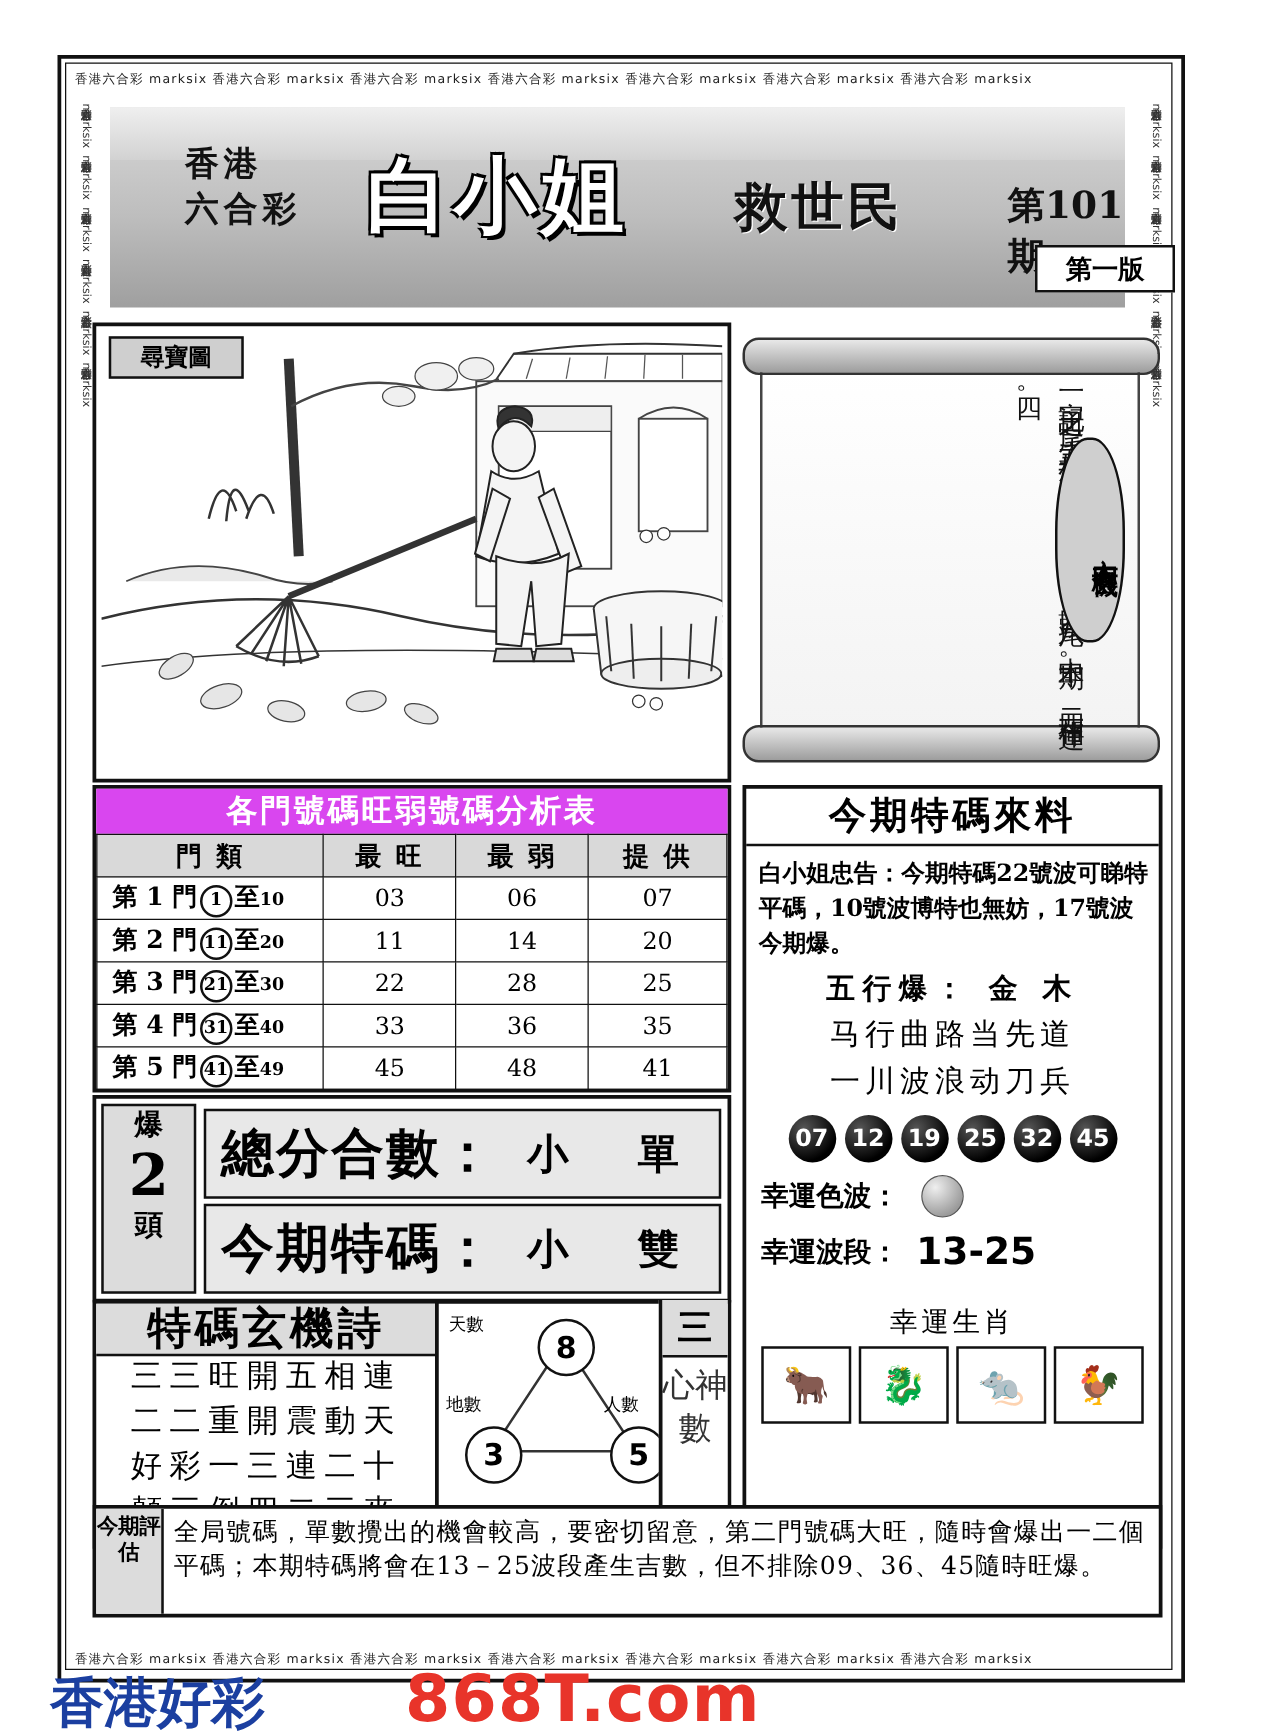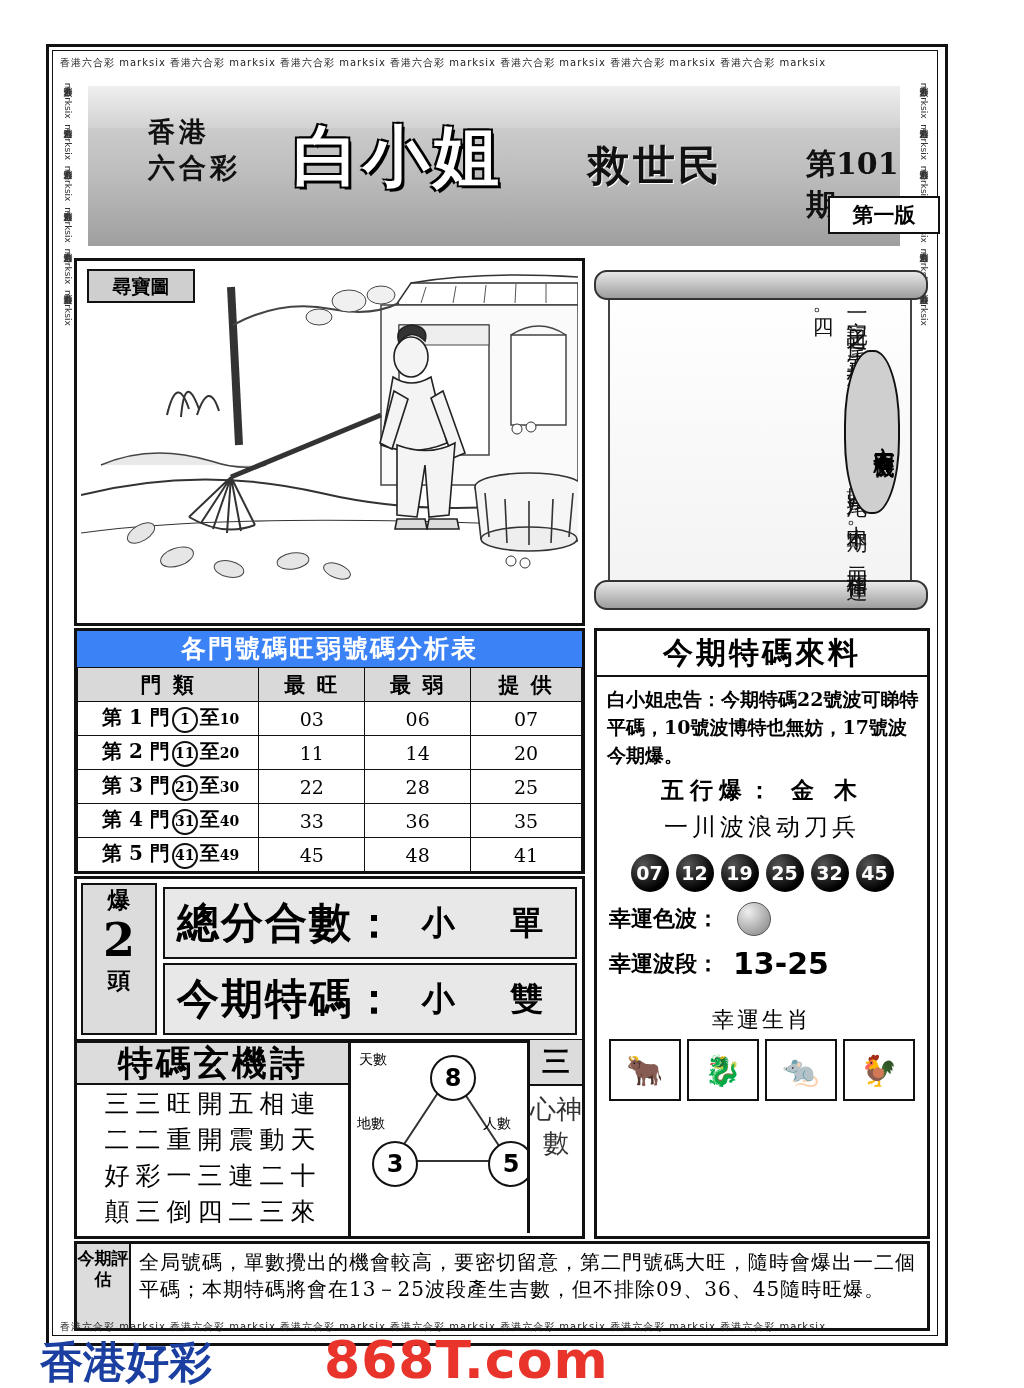--- a/index.html
+++ b/index.html
@@ -32,25 +32,25 @@
   .scroll{position:absolute;left:594px;top:262px;width:330px;height:355px;}
   .scroll .paper{position:absolute;left:14px;top:26px;width:300px;height:300px;background:linear-gradient(180deg,#fff 0%,#f3f3f3 100%);border:2px solid #444;border-radius:6px;}
   .scroll .roll{position:absolute;left:0;width:330px;height:26px;background:linear-gradient(180deg,#e8e8e8,#9d9d9d);border:2px solid #333;border-radius:13px;}
   .scroll .roll.top{top:8px;}
   .scroll .roll.bot{top:318px;}
   .verse{position:absolute;left:30px;top:40px;width:250px;height:270px;writing-mode:vertical-rl;font-size:21px;line-height:34px;letter-spacing:3px;font-family:"DejaVu Serif","Liberation Serif",serif;color:#111;}
   .oval{position:absolute;left:250px;top:88px;width:52px;height:150px;border:2px solid #111;border-radius:26px/75px;background:#cfcfcf;writing-mode:vertical-rl;text-align:center;font-size:21px;font-weight:bold;letter-spacing:3px;padding-top:10px;font-family:"DejaVu Serif","Liberation Serif",serif;}
 
   
   .tbl{position:absolute;left:74px;top:628px;width:505px;height:240px;border:3px solid #111;background:#fff;}
-  .tbl h3{margin:0;height:36px;line-height:36px;text-align:center;font-size:25px;letter-spacing:2px;background:#3b82f6;color:#fff;font-family:"DejaVu Serif","Liberation Serif",serif;}
+  .tbl h3{margin:0;height:36px;line-height:36px;text-align:center;font-size:25px;letter-spacing:2px;background:#d946ef;color:#fff;font-family:"DejaVu Serif","Liberation Serif",serif;}
   table{border-collapse:collapse;width:100%;}
   .tbl td,.tbl th{border:1px solid #111;text-align:center;font-size:19px;height:31px;font-family:"DejaVu Serif","Liberation Serif",serif;}
   .tbl th{background:#d9d9d9;font-size:21px;font-weight:bold;letter-spacing:2px;}
-  .tbl td.gate{text-align:left;padding-left:24px;font-weight:bold;font-size:20px;}
+  .tbl td.gate{text-align:left;padding-left:12px;font-weight:bold;font-size:20px;}
   .circ{display:inline-block;width:22px;height:22px;line-height:21px;border:2px solid #111;border-radius:50%;text-align:center;font-size:14px;font-weight:bold;margin:0 2px;}
   .small{font-size:14px;}
 
   
   .right-box{position:absolute;left:594px;top:628px;width:330px;height:605px;border:3px solid #111;background:#fff;}
   .right-box h3{margin:0;height:44px;line-height:44px;text-align:center;font-size:30px;font-weight:bold;letter-spacing:3px;border-bottom:2px solid #111;font-family:"DejaVu Serif","Liberation Serif",serif;}
   .advice{padding:8px 8px 2px 10px;font-size:19px;line-height:28px;font-weight:bold;font-family:"DejaVu Serif","Liberation Serif",serif;}
   .wuxing{text-align:center;font-size:23px;font-weight:bold;letter-spacing:6px;margin-top:4px;font-family:"DejaVu Serif","Liberation Serif",serif;}
   .poem2{text-align:center;font-size:24px;line-height:34px;letter-spacing:4px;font-family:"DejaVu Serif","Liberation Serif",serif;margin-top:4px;}
   .balls{display:flex;justify-content:center;gap:7px;margin-top:10px;}
@@ -70,32 +70,32 @@
   .bao .lead .c3{font-size:23px;font-weight:bold;line-height:30px;}
   .rowbox{position:absolute;left:86px;width:410px;height:68px;border:2px solid #111;background:#e8e8e8;display:flex;align-items:center;}
   .rowbox.r1{top:8px;}
   .rowbox.r2{top:84px;}
   .rowbox .lab{width:235px;font-size:42px;font-weight:bold;letter-spacing:2px;padding-left:12px;font-family:"DejaVu Serif","Liberation Serif",serif;}
   .rowbox .val{flex:1;font-size:33px;font-weight:bold;letter-spacing:22px;text-align:center;font-family:"DejaVu Serif","Liberation Serif",serif;}
 
   
   .poembox{position:absolute;left:74px;top:1040px;width:272px;height:193px;border:3px solid #111;background:#fff;}
   .poembox h4{margin:0;height:40px;line-height:40px;text-align:center;font-size:35px;font-weight:bold;letter-spacing:3px;background:#dcdcdc;border-bottom:2px solid #111;font-family:"DejaVu Serif","Liberation Serif",serif;}
-  .poembox .line{text-align:center;font-size:25px;line-height:36px;letter-spacing:6px;font-family:Liberation Sans, sans-serif;}
+  .poembox .line{text-align:center;font-size:25px;line-height:36px;letter-spacing:6px;font-family:Liberation Mono, monospace;}
 
   
   .tri{position:absolute;left:348px;top:1040px;width:231px;height:193px;border:3px solid #111;background:#fff;}
   .tri .t-lab{position:absolute;font-size:14px;font-family:"DejaVu Serif","Liberation Serif",serif;}
   .tnum{position:absolute;width:42px;height:42px;border-radius:50%;border:2px solid #111;background:#fff;text-align:center;line-height:42px;font-size:24px;font-weight:bold;font-family:"DejaVu Sans",sans-serif;}
   .sanbox{position:absolute;left:527px;top:1040px;width:52px;height:193px;border-left:3px solid #111;background:#fff;}
   .sanbox .cap{height:44px;line-height:44px;text-align:center;font-size:28px;font-weight:bold;background:#dcdcdc;border-bottom:2px solid #111;font-family:"DejaVu Serif","Liberation Serif",serif;}
   .sanbox .vert{margin-top:6px;text-align:center;font-size:26px;line-height:34px;font-weight:normal;color:#333;font-family:"DejaVu Serif","Liberation Serif",serif;}
 
   
-  .comment{position:absolute;left:74px;top:1241px;width:850px;height:84px;border:3px solid #111;background:#fff;display:flex;}
+  .comment{position:absolute;left:74px;top:1204px;width:850px;height:84px;border:3px solid #111;background:#fff;display:flex;}
   .comment .tag{width:52px;border-right:2px solid #111;background:#dcdcdc;text-align:center;font-size:17px;line-height:21px;padding-top:4px;font-weight:bold;font-family:"DejaVu Serif","Liberation Serif",serif;}
   .comment .txt{flex:1;padding:5px 8px;font-size:20px;line-height:27px;letter-spacing:1px;font-family:"DejaVu Serif","Liberation Serif",serif;}
 
   .bottom-ticker{position:absolute;left:60px;top:1320px;width:868px;height:18px;overflow:hidden;white-space:nowrap;font-size:10px;letter-spacing:1px;color:#222;}
 
   
   .foot{position:absolute;left:24px;top:1330px;width:980px;height:56px;}
   .foot .cn{position:absolute;left:16px;top:4px;font-size:43px;font-weight:bold;color:#1b3fa0;font-family:"DejaVu Serif","Liberation Serif",serif;}
   .foot .dom{position:absolute;left:300px;top:0px;font-size:52px;font-weight:bold;color:#e8342a;font-family:"DejaVu Sans",sans-serif;letter-spacing:1px;}
 </style>
@@ -252,20 +252,21 @@
       </table>
   </div>
 
   <div class="right-box">
     <h3>今期特碼來料</h3>
     <div class="advice">白小姐忠告：今期特碼22號波可睇特平碼，10號波博特也無妨，17號波今期爆。</div>
     <div class="wuxing">
       <span>五行爆：</span>
       <span>金  木</span>
     </div>
+    <div class="poem2">马行曲路当先道</div>
     <div class="poem2">一川波浪动刀兵</div>
     <div class="balls">
       <div class="ball">07</div>
       <div class="ball">12</div>
       <div class="ball">19</div>
       <div class="ball">25</div>
       <div class="ball">32</div>
       <div class="ball">45</div>
     </div>
     <div class="lucky-row">

